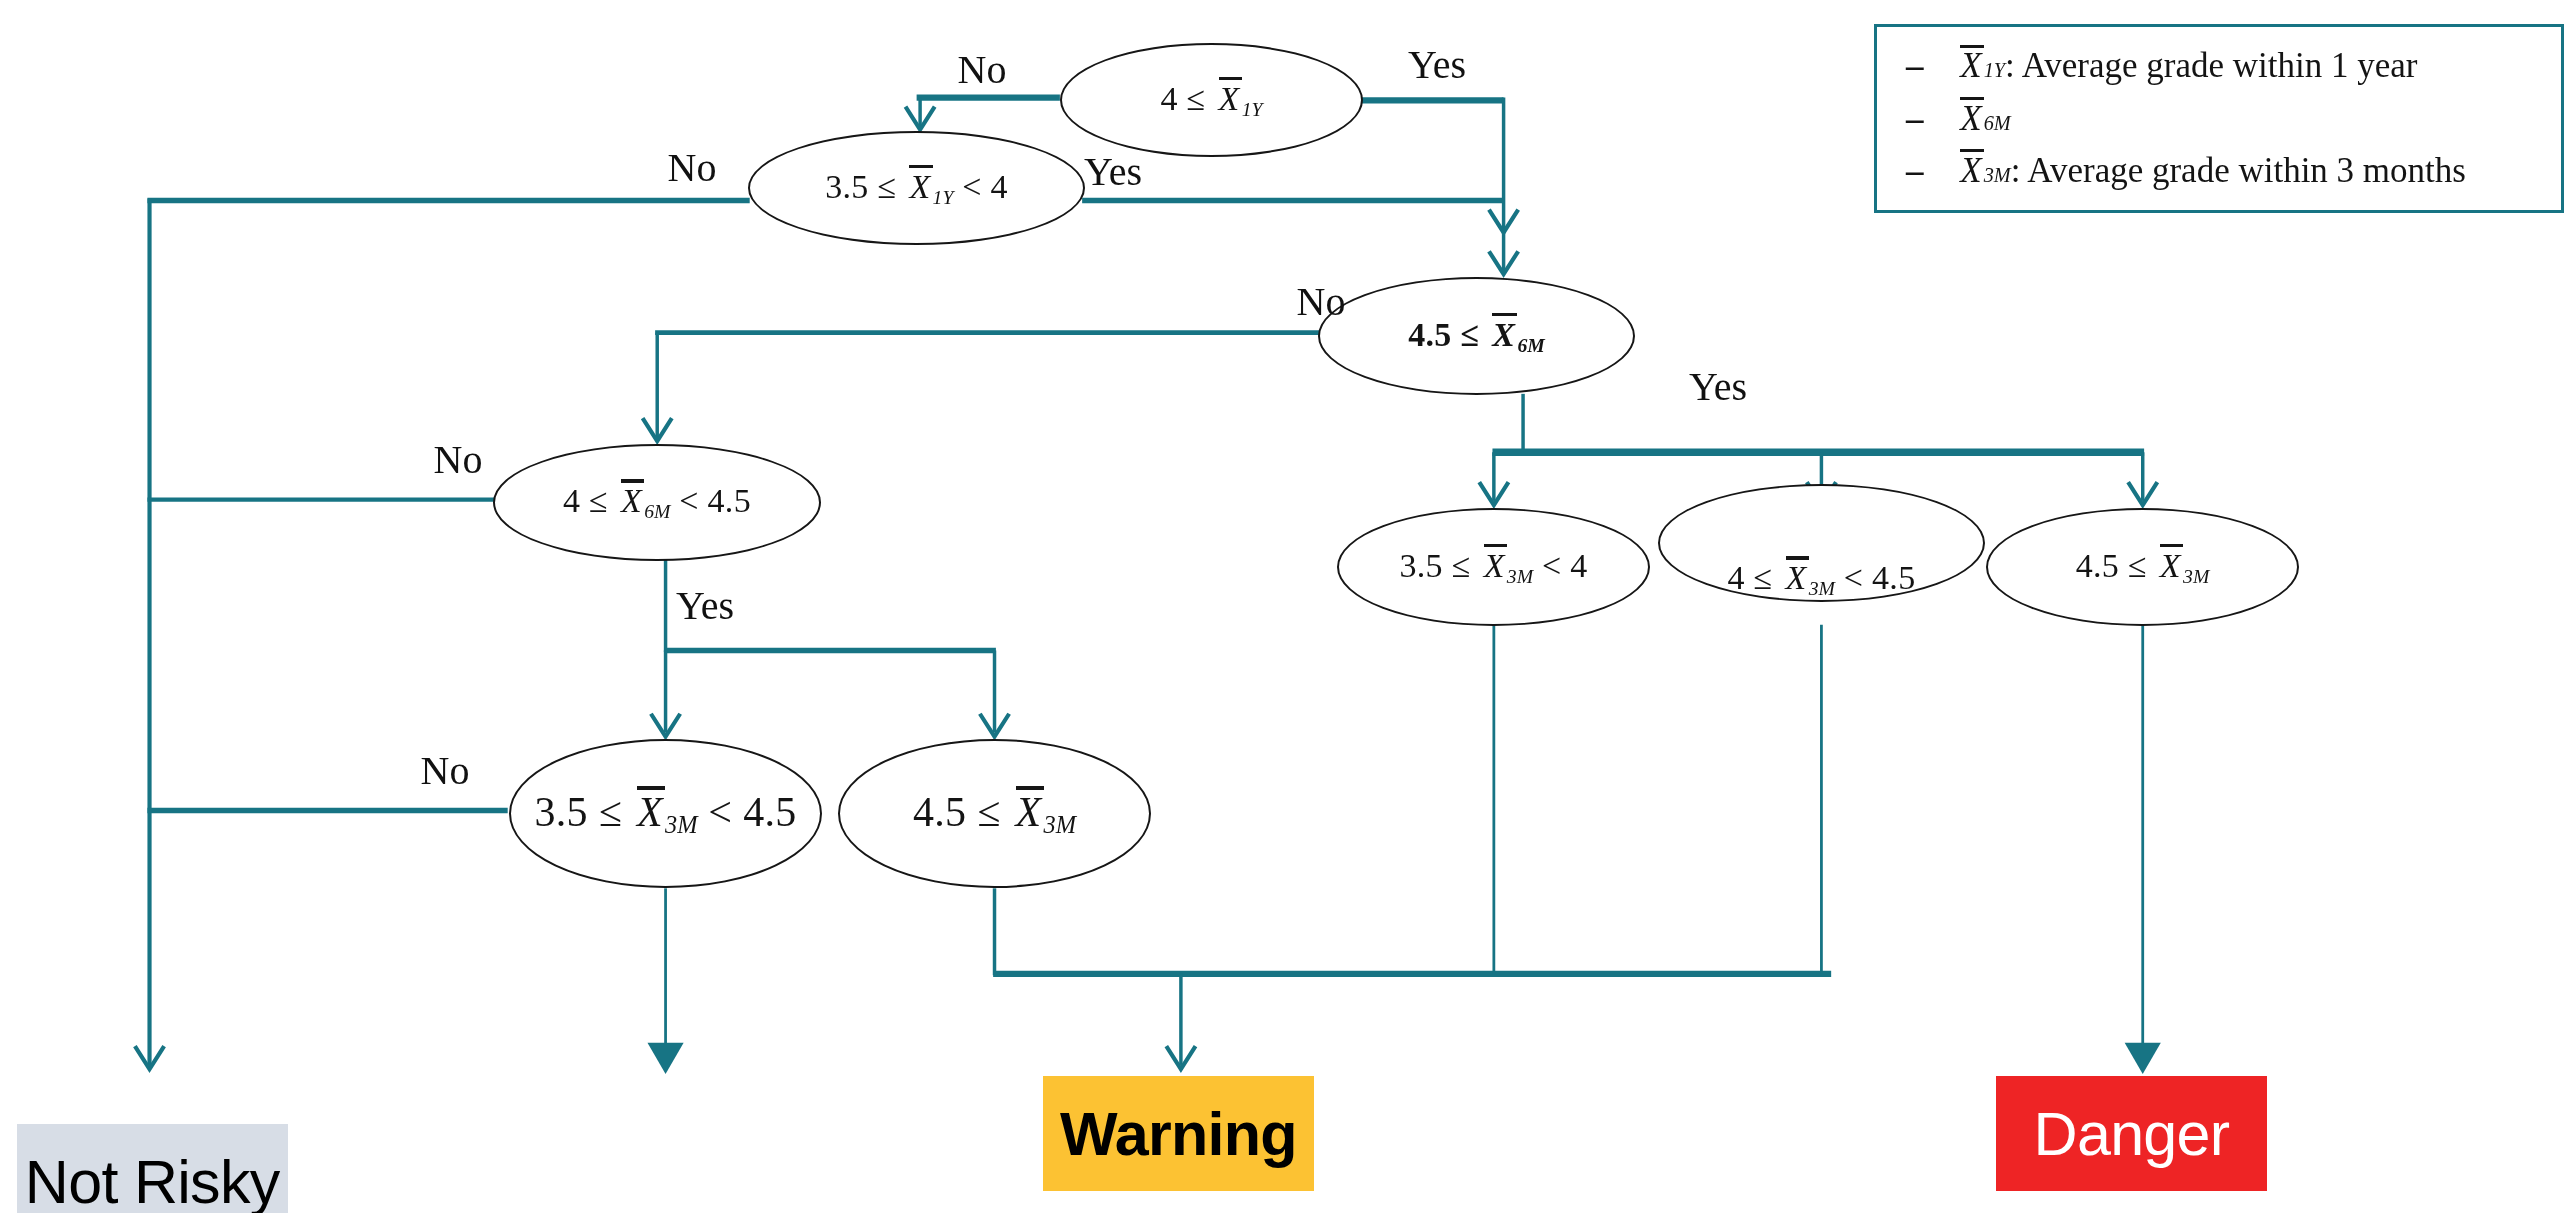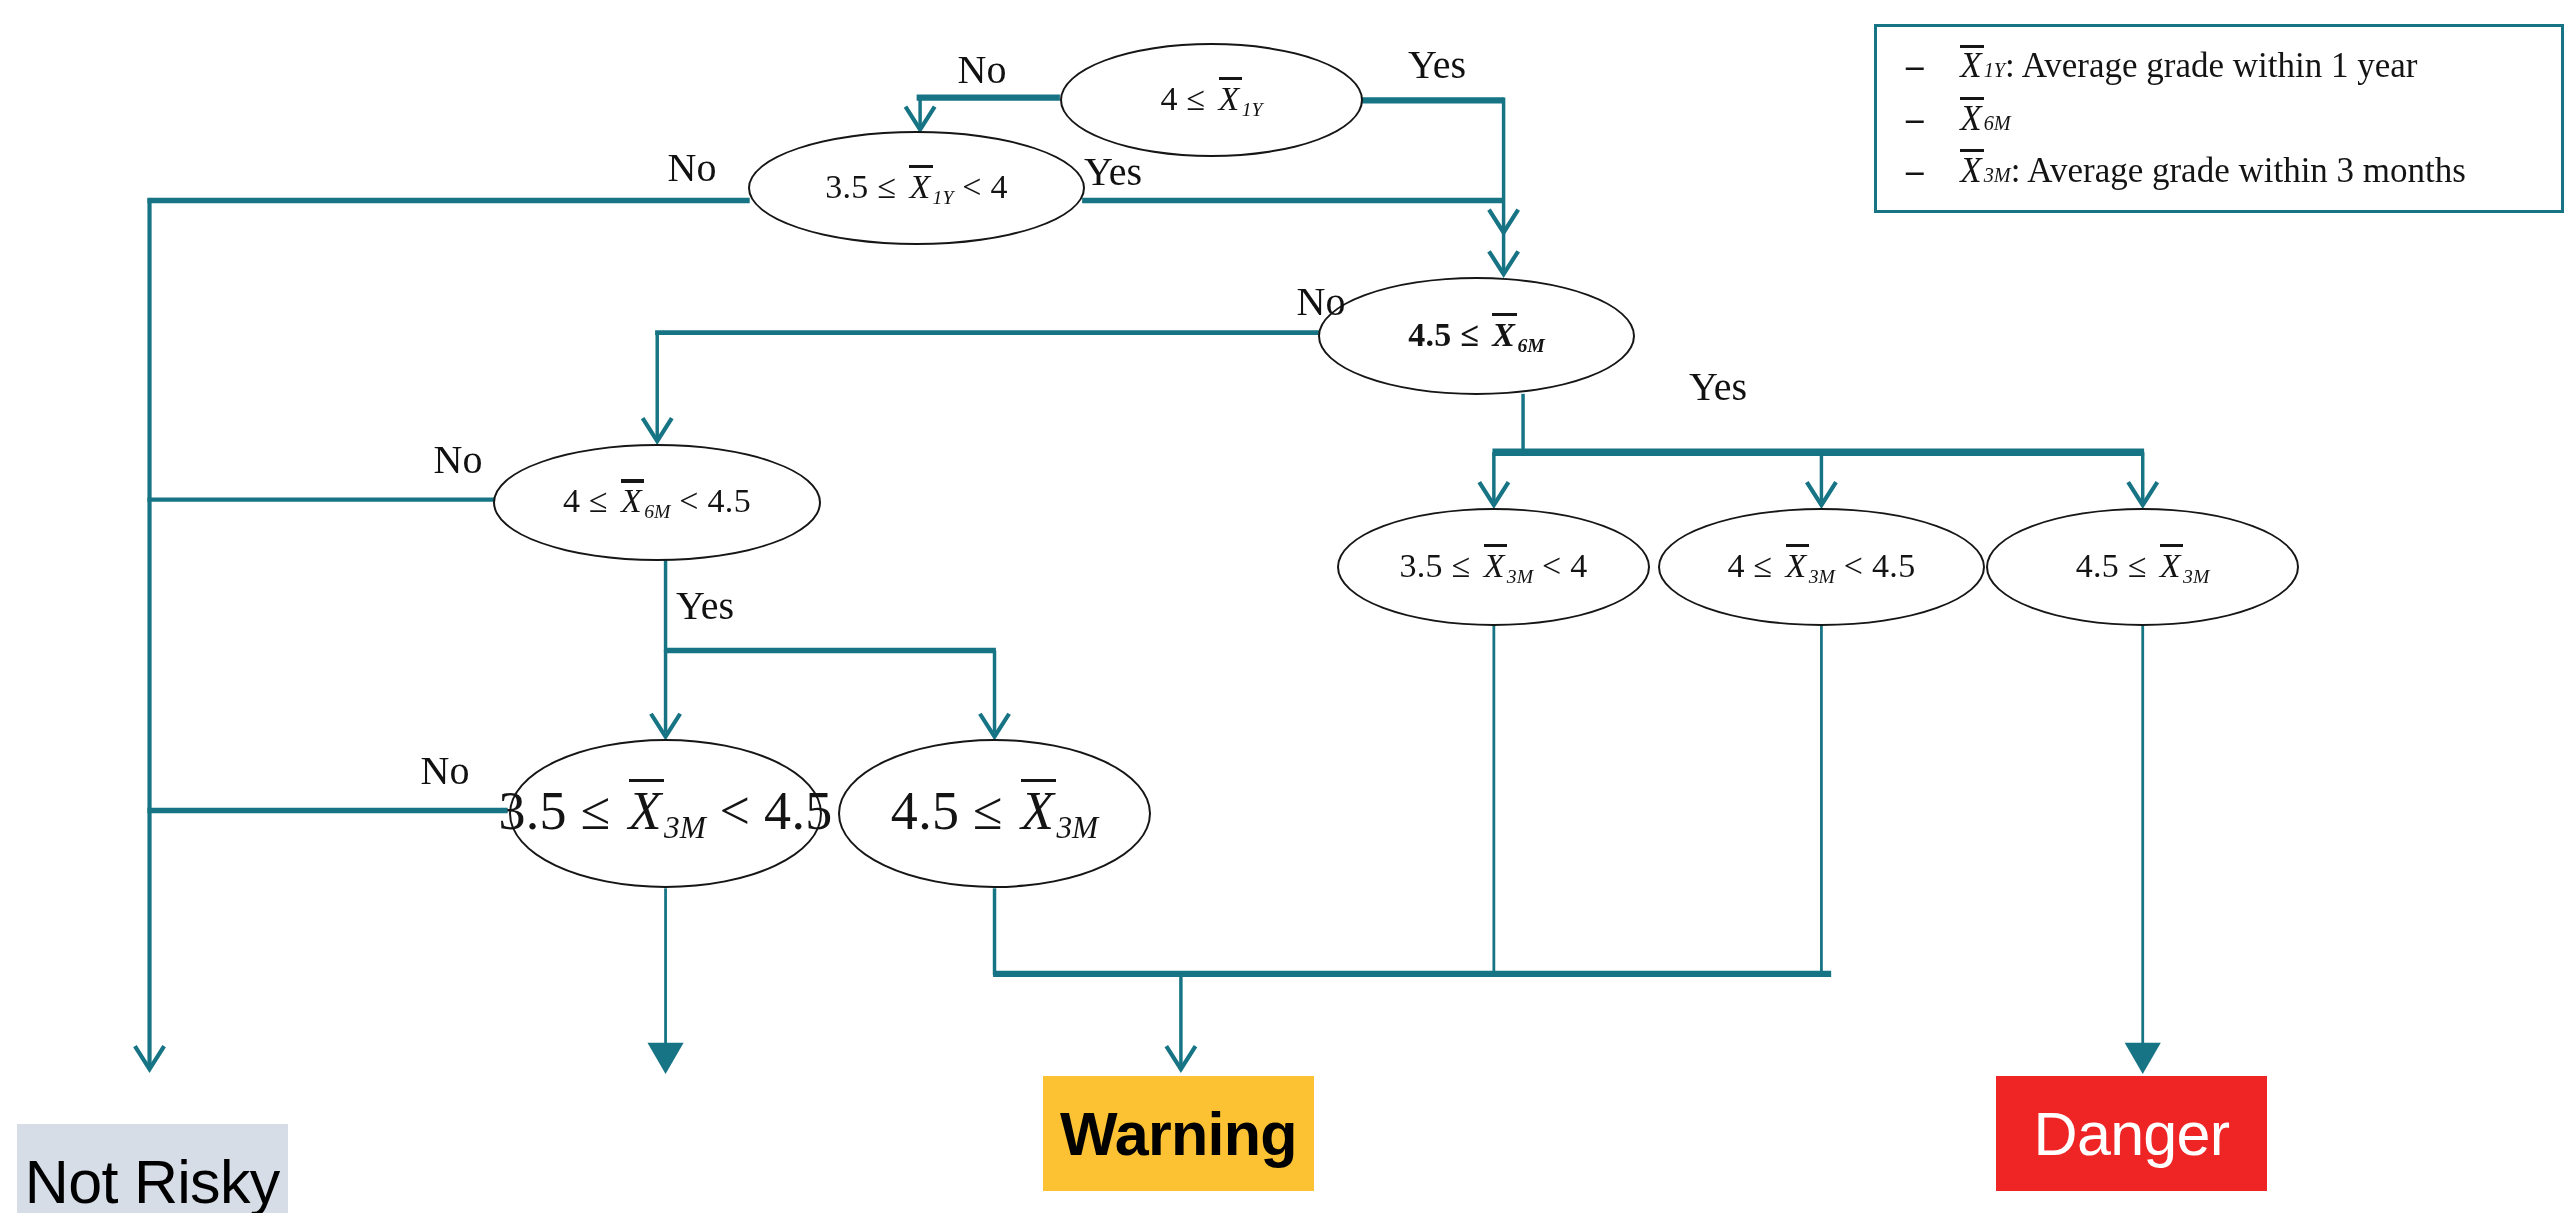--- a/index.html
+++ b/index.html
@@ -21,23 +21,23 @@
   .xvar::before { content:""; position:absolute; left:4.2px; right:0; top:-2.8px; height:3.5px; background:#161616; }
   .xsub { font-style:italic; font-size:0.58em; vertical-align:-0.30em; letter-spacing:0; }
 
   #n-x1y-ge4   { left:1060px; top:43px;   width:303px; height:114px; }
   #n-x1y-35-4  { left:748px; top:131px;  width:337px; height:114px; }
   #n-x6m-ge45  { left:1318px; top:277px;  width:317px; height:118px;font-weight:bold; }
   #n-x6m-4-45  { left:493px;  top:444px;  width:328px; height:117px; }
   #n-x3m-35-45 { left:509px;  top:739px; width:313px; height:149px; }
   #n-x3m-ge45-l{ left:838px; top:739px; width:313px; height:149px; }
   #n-x3m-35-4  { left:1337px; top:508px;  width:313px; height:118px; }
-  #n-x3m-4-45  { left:1658px; top:508px;  width:327px; height:118px; }
+  #n-x3m-4-45  { left:1658px; top:484px;  width:327px; height:118px;align-items:flex-end; }
   #n-x3m-ge45-r{ left:1986px; top:508px;  width:313px; height:118px; }
-  #n-x3m-35-45 .formula, #n-x3m-ge45-l .formula { font-size:54px; }
+  #n-x3m-35-45 .formula, #n-x3m-ge45-l .formula { font-size:42px; }
 
   
   .elabel {
     position:absolute; transform:translate(-50%,-50%);
     font-size:40px; color:#111111; line-height:1;
   }
   #lab-root-no   { left:982px; top:70px;  }
   #lab-root-yes  { left:1437px; top:65px;   }
   #lab-x1y-no    { left:692px;  top:168px;  }
   #lab-x1y-yes   { left:1113px; top:172px;  }

